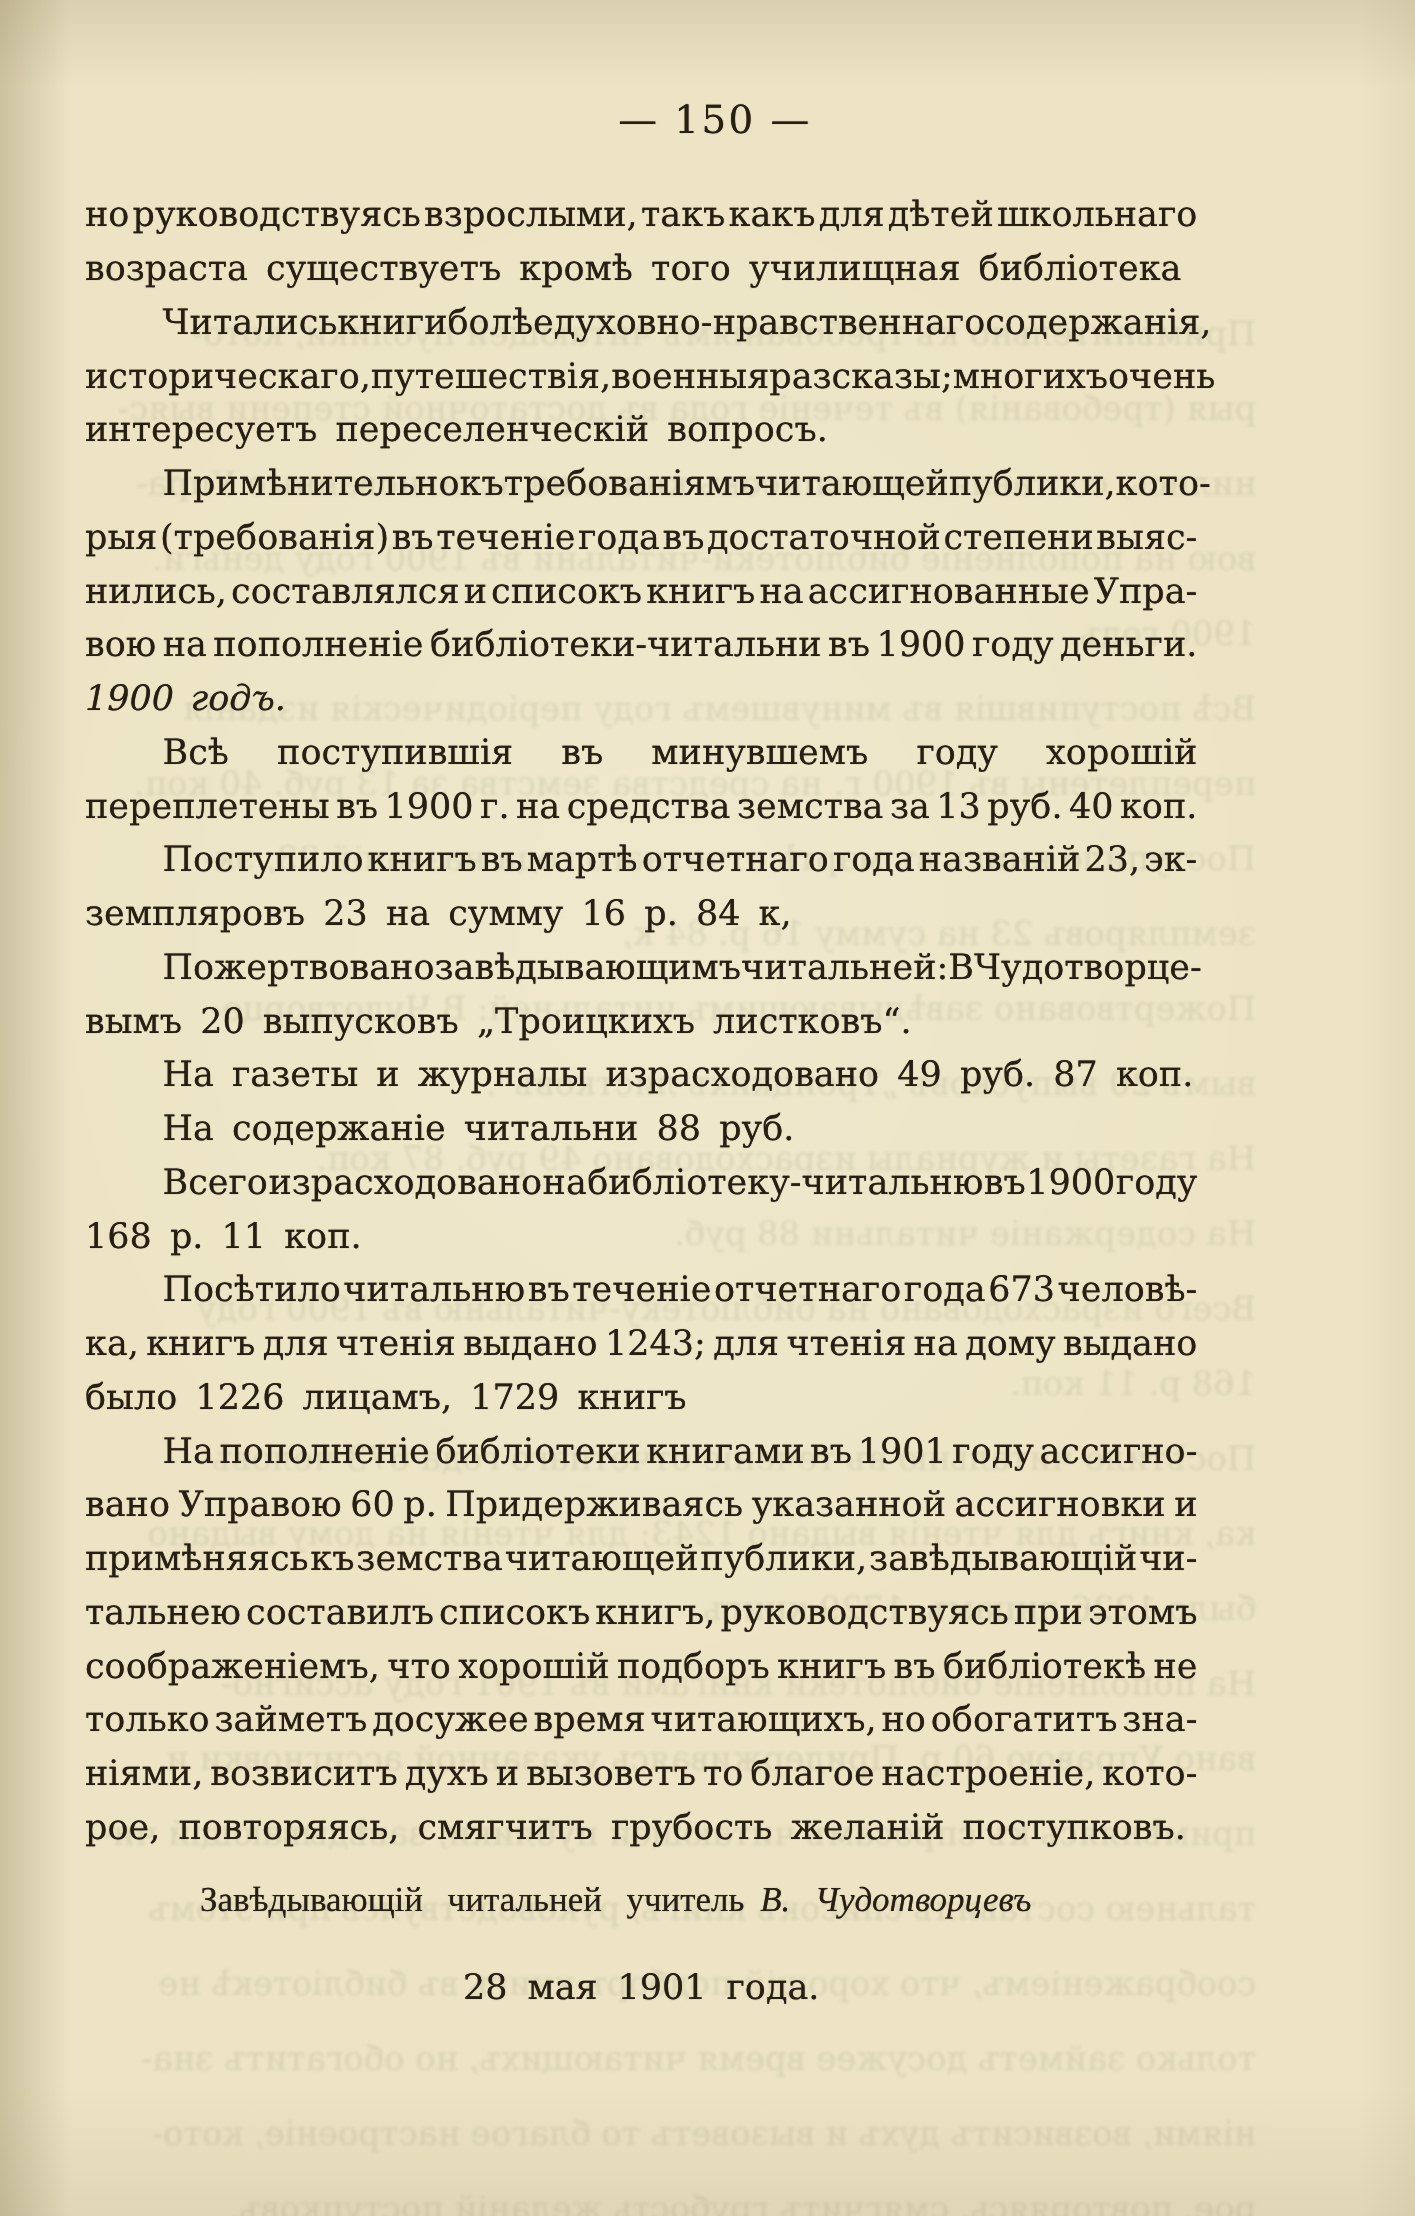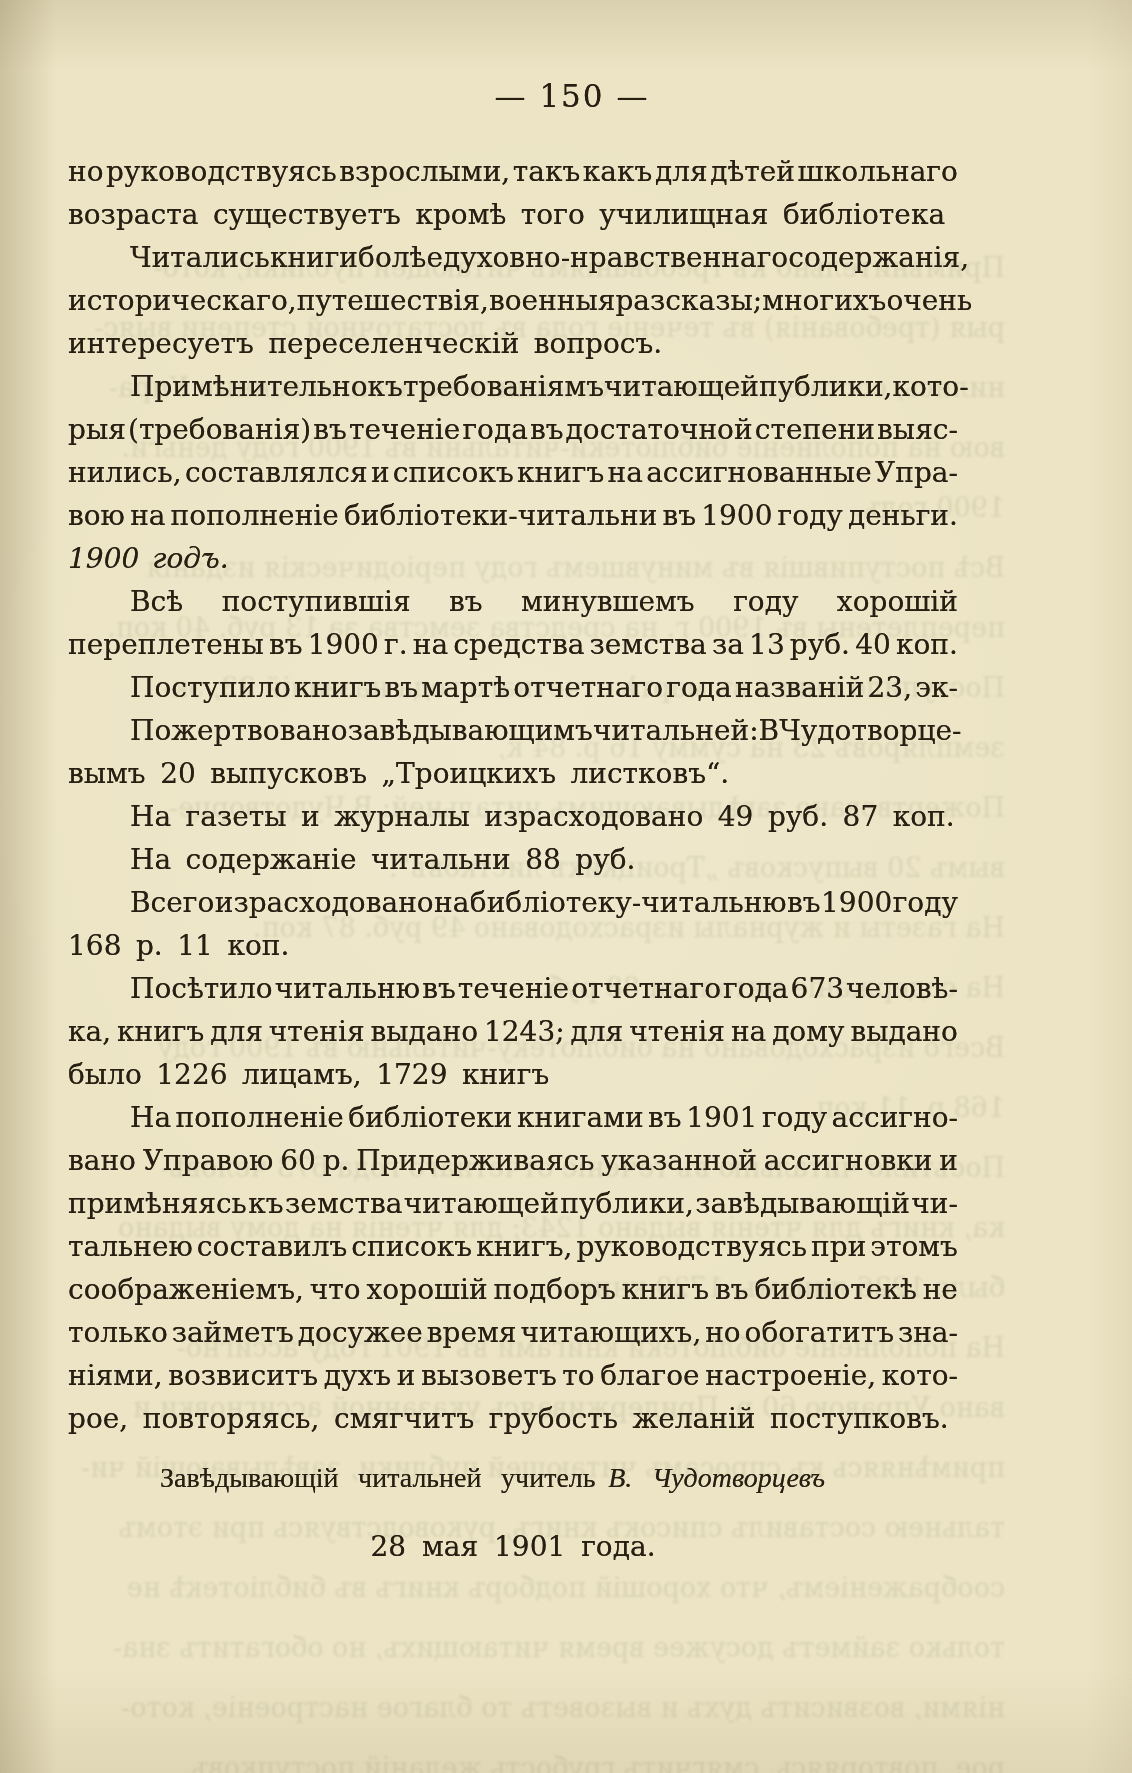--- a/index.html
+++ b/index.html
@@ -214,20 +214,21 @@
           <span>Поступило</span>
           <span>книгъ</span>
           <span>въ</span>
           <span>мартѣ</span>
           <span>отчетнаго</span>
           <span>года</span>
           <span>названій</span>
           <span>23,</span>
           <span>эк-</span>
         </div>
+        <div class="line">земпляровъ 23 на сумму 16 р. 84 к,</div>
         <div class="line ind just">
           <span>Пожертвовано</span>
           <span>завѣдывающимъ</span>
           <span>читальней:</span>
           <span>В</span>
           <span>Чудотворце-</span>
         </div>
         <div class="line">вымъ 20 выпусковъ „Троицкихъ листковъ“.</div>
         <div class="line ind">На газеты и журналы израсходовано 49 руб. 87 коп.</div>
         <div class="line ind">На содержаніе читальни 88 руб.</div>

